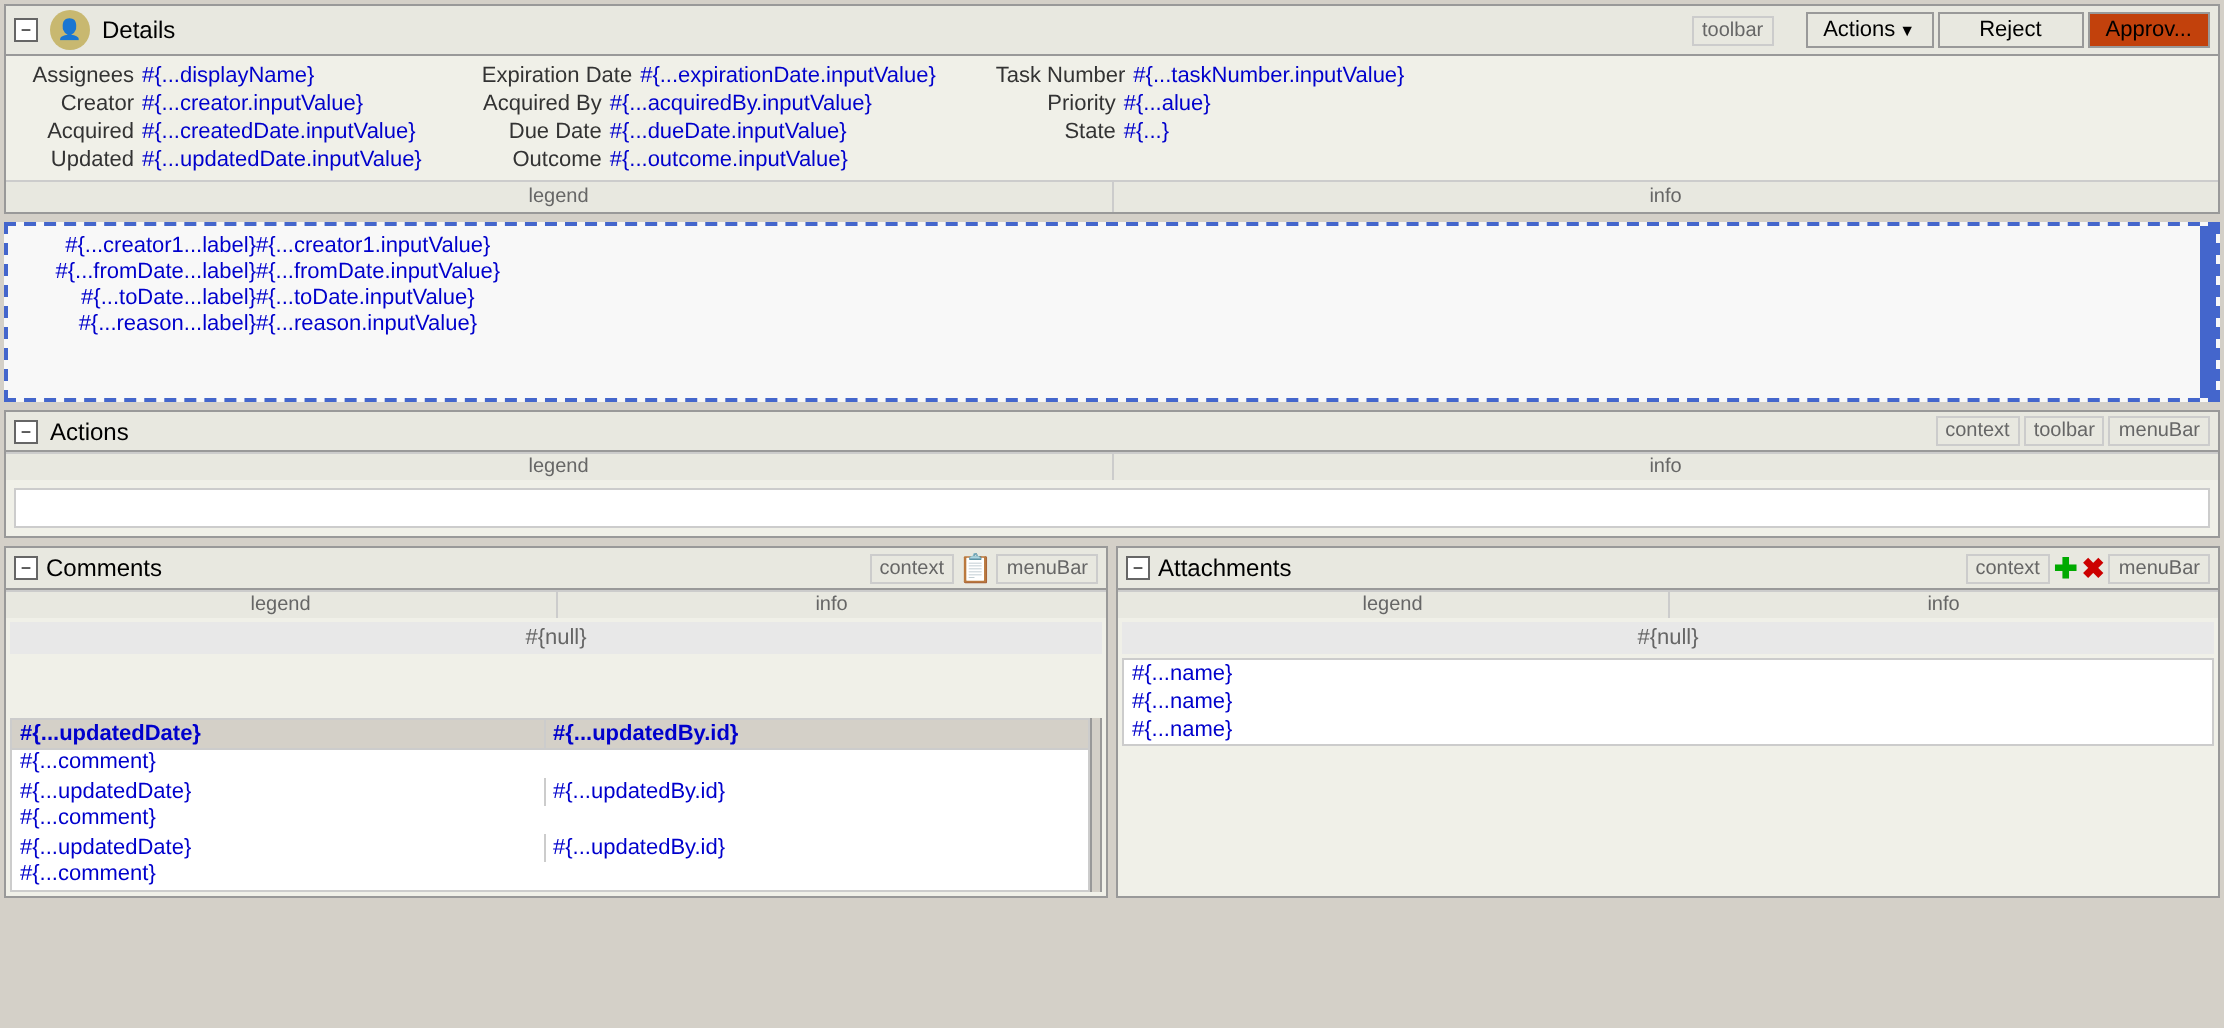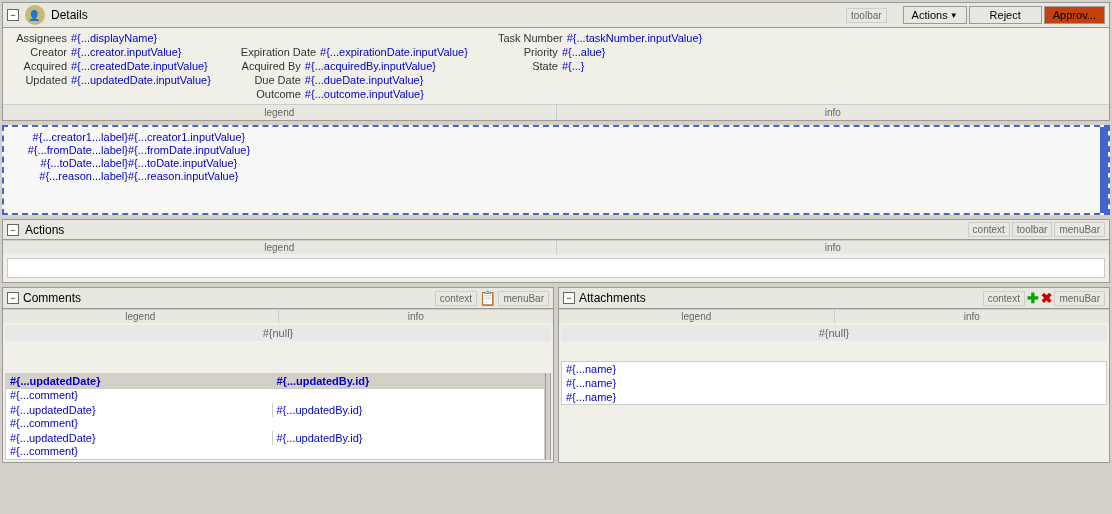--- a/index.html
+++ b/index.html
@@ -290,21 +290,21 @@
     .panel-body {
       padding: 2px;
     }
 
     .null-row {
       background: #e8e8e8;
       text-align: center;
       padding: 2px;
       font-size: 11px;
       color: #666;
-      margin-bottom: 20px;
+      margin-bottom: 2px;
     }
 
     .comment-table {
       width: 100%;
       border-collapse: collapse;
       background: #fff;
       border: 1px solid #ccc;
     }
 
     .comment-header-row {
@@ -405,21 +405,21 @@
         <div class="field-row">
           <span class="field-label">Acquired</span>
           <span class="field-value">#{...createdDate.inputValue}</span>
         </div>
         <div class="field-row">
           <span class="field-label">Updated</span>
           <span class="field-value">#{...updatedDate.inputValue}</span>
         </div>
       </div>
 
-      <div class="details-col" style="margin-left:20px;margin-top:14px;">
+      <div class="details-col" style="margin-left:20px;">
         <div class="field-row">
           <span class="field-label">Expiration Date</span>
           <span class="field-value">#{...expirationDate.inputValue}</span>
         </div>
         <div class="field-row">
           <span class="field-label">Acquired By</span>
           <span class="field-value">#{...acquiredBy.inputValue}</span>
         </div>
         <div class="field-row">
           <span class="field-label">Due Date</span>

